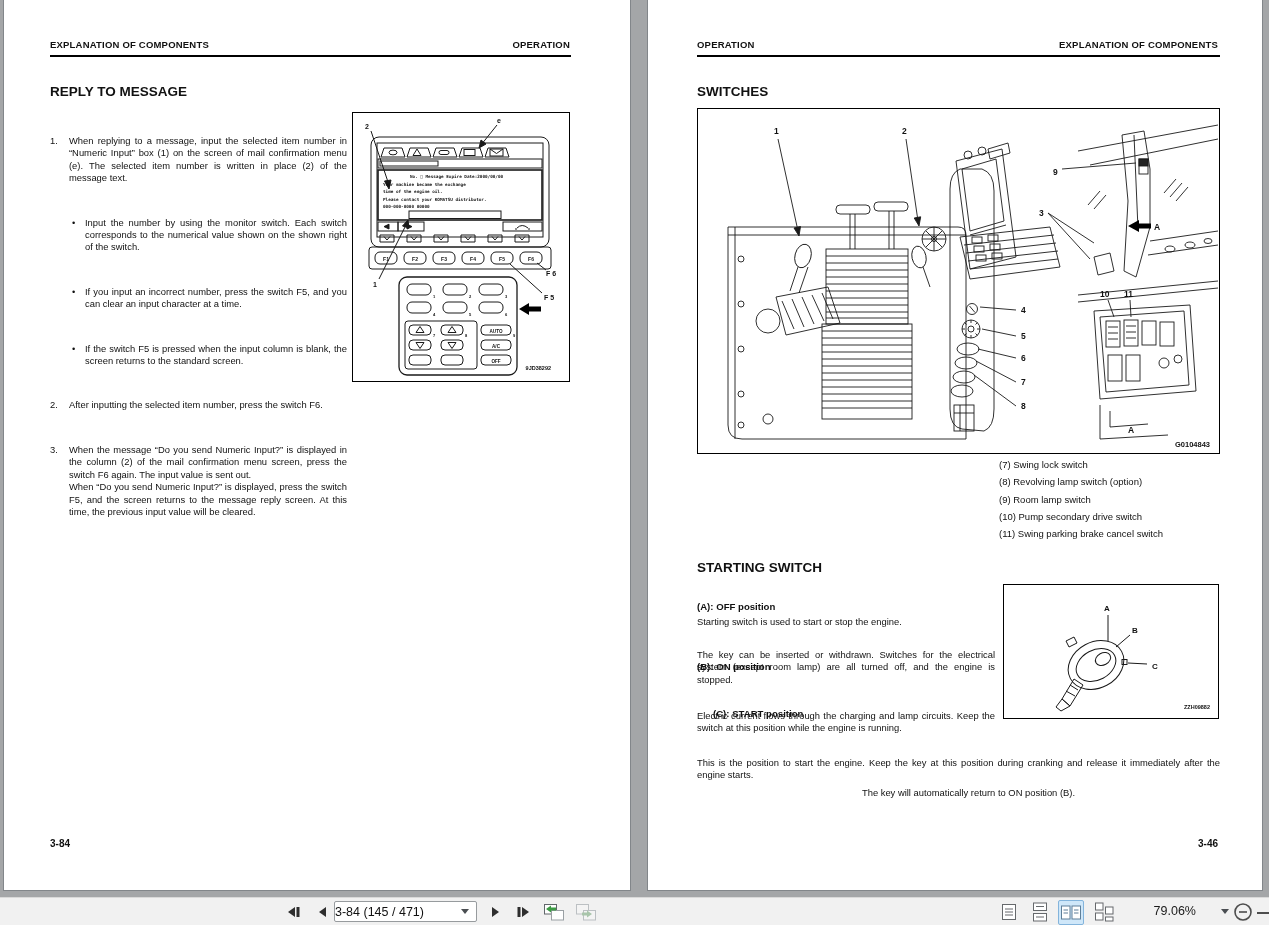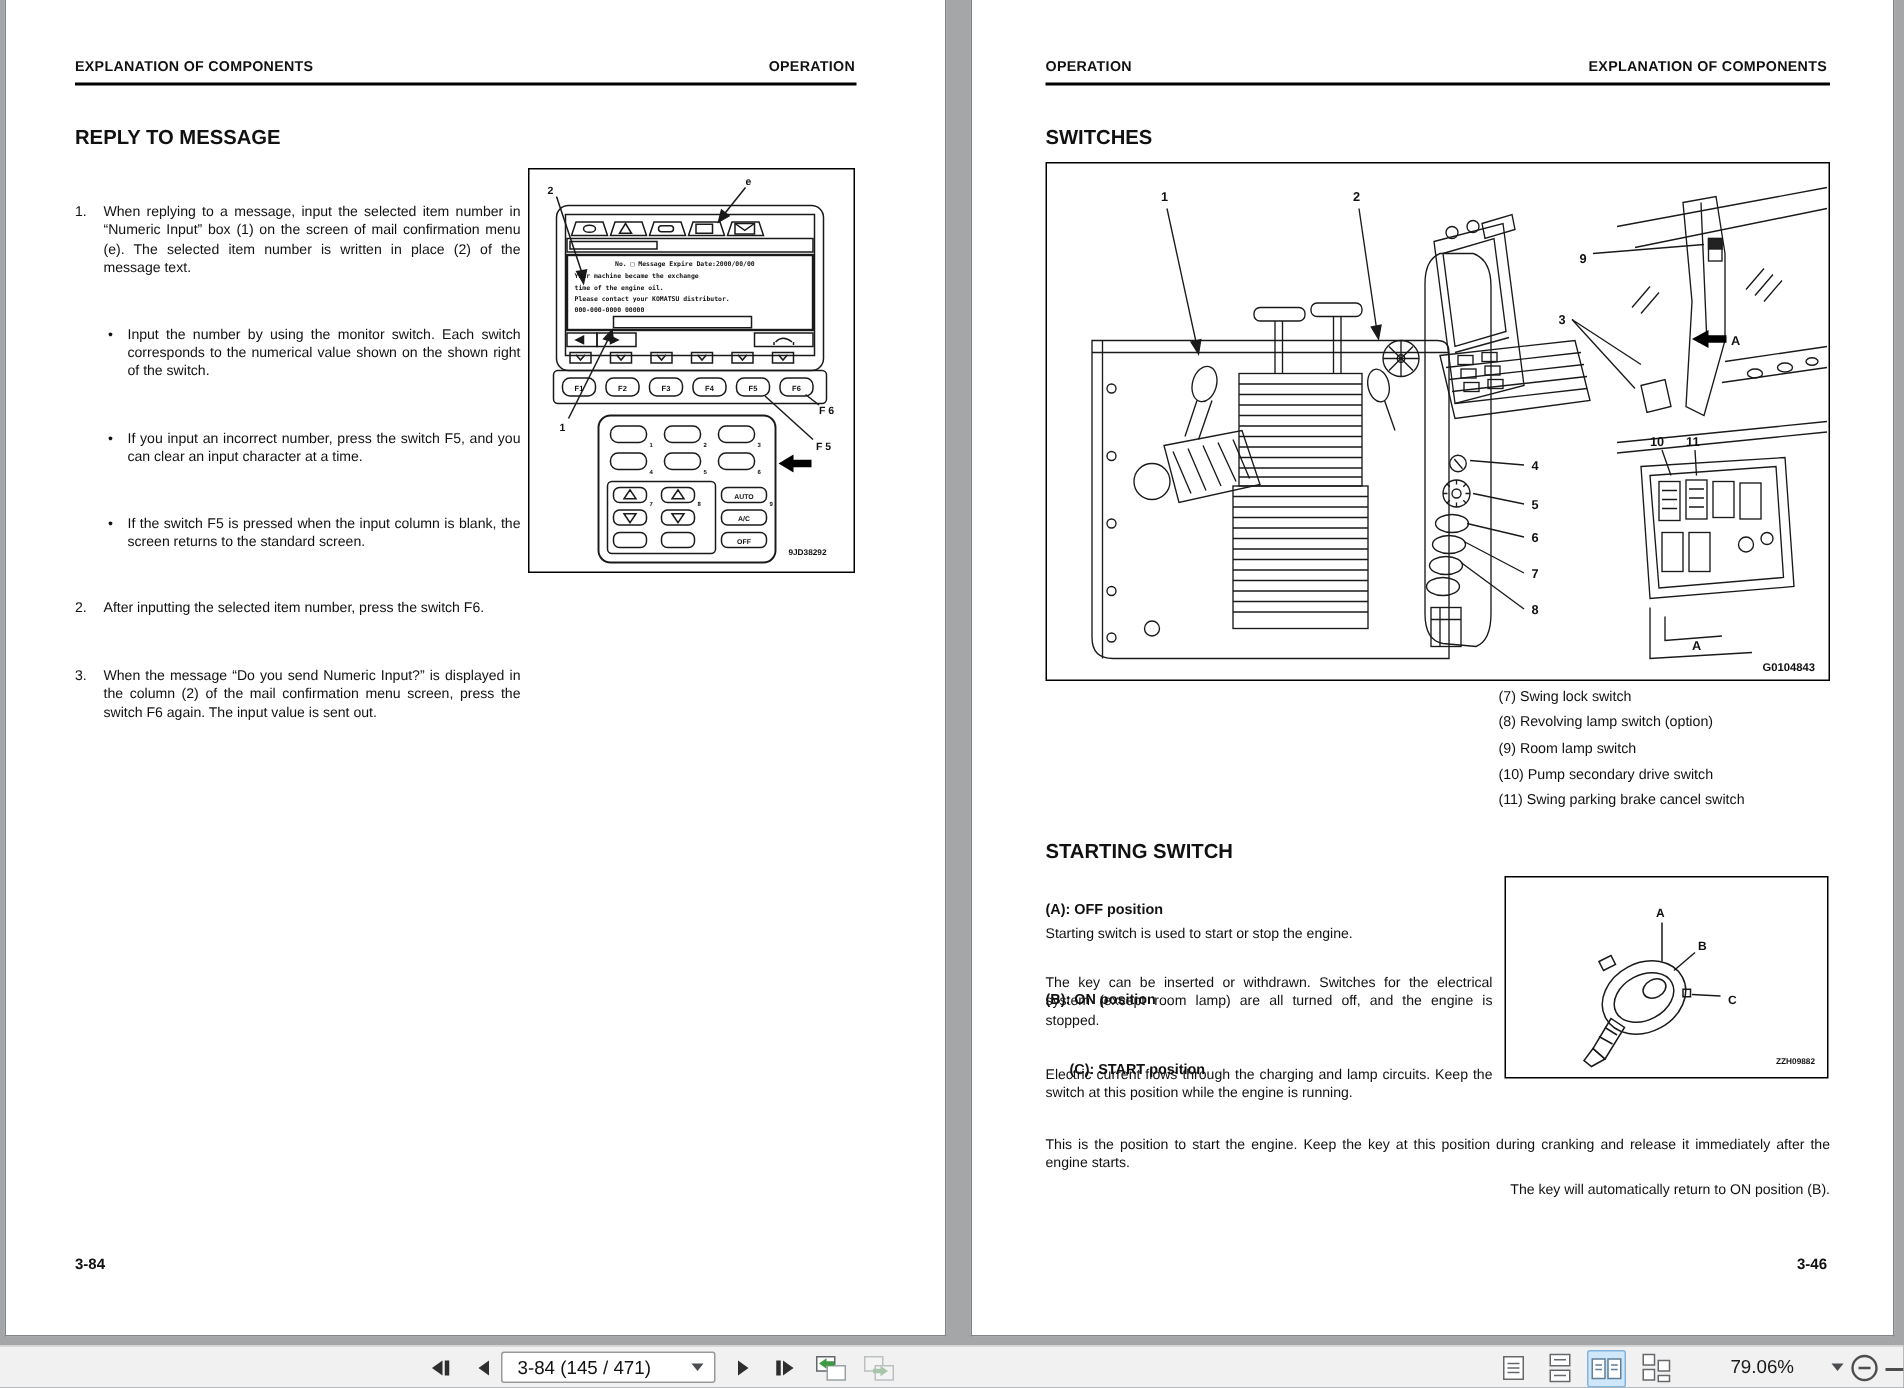--- a/index.html
+++ b/index.html
@@ -29,21 +29,21 @@
   .bullet .bmark{position:absolute;left:3px;top:0;font-size:9.4px;}
   .p2{margin-top:0;}
   
   .abs{position:absolute;}
   .subhead{font-size:9.6px;font-weight:bold;}
   .switchlist div{font-size:9.5px;line-height:17.3px;white-space:nowrap;}
   
   #toolbar{position:absolute;left:0;top:897px;width:1269px;height:28px;background:#f1f1f1;border-top:1px solid #d9d9d9;box-sizing:border-box;}
   .tbtn{position:absolute;top:3px;width:24px;height:22px;display:flex;align-items:center;justify-content:center;}
   #page-combo{position:absolute;left:334px;top:3px;width:143px;height:21px;background:#fff;border:1px solid #979b9e;border-radius:2px;box-sizing:border-box;display:flex;align-items:center;font-size:12.5px;}
-  #page-combo .val{padding-left:10px;flex:1;white-space:nowrap;}
+  #page-combo .val{flex:1;white-space:nowrap;}
   .caret{width:0;height:0;border-left:4px solid transparent;border-right:4px solid transparent;border-top:5px solid #4a4e52;}
   #page-combo .caret{margin-right:7px;}
   #zoom-percent{position:absolute;left:1140px;top:6px;width:56px;text-align:right;font-size:12.5px;color:#1a1a1a;}
   #zoom-caret{position:absolute;left:1221px;top:11px;}
   #layout-selected{position:absolute;left:1058px;top:2px;width:26px;height:25px;background:#cfe7f9;border:1px solid #83b4dc;border-radius:2px;box-sizing:border-box;}
   #zoom-slider-stub{position:absolute;left:1257px;top:912px;width:12px;height:2px;background:#4d4d4d;}
   
   svg text{fill:#111;}
 </style>
 </head>
@@ -75,20 +75,21 @@
         <div class="body-txt">If the switch F5 is pressed when the input column is blank, the screen returns to the standard screen.</div>
       </div>
     </div>
     <div class="step">
       <span class="num">2.</span>
       <div class="body-txt">After inputting the selected item number, press the switch F6.</div>
     </div>
     <div class="step">
       <span class="num">3.</span>
       <div class="body-txt">When the message “Do you send Numeric Input?” is displayed in the column (2) of the mail confirmation menu screen, press the switch F6 again. The input value is sent out.</div>
+      <div class="body-txt p2">When “Do you send Numeric Input?” is displayed, press the switch F5, and the screen returns to the message reply screen. At this time, the previous input value will be cleared.</div>
     </div>
   </div>
 
   <div class="figbox" style="left:348px;top:112px;width:218px;height:270px;">
     <svg viewBox="0 0 216 268" width="216" height="268">
       <g fill="none" stroke="#1a1a1a" stroke-width="1">
         <rect x="18" y="24" width="178" height="110" rx="8"></rect>
         <rect x="24" y="30" width="166" height="94"></rect>
 
         <path d="M28,44 l3,-9 h18 l3,9 z M54,44 l3,-9 h18 l3,9 z M80,44 l3,-9 h18 l3,9 z M106,44 l3,-9 h18 l3,9 z M132,44 l3,-9 h18 l3,9 z"></path>
@@ -339,21 +340,21 @@
   </div>
 
   <div class="sect-title abs" style="left:49px;top:560px;">STARTING SWITCH</div>
   <div class="abs body-txt" style="left:49px;top:584px;width:300px;">Starting switch is used to start or stop the engine.</div>
   <div class="abs subhead" style="left:49px;top:601px;">(A): OFF position</div>
   <div class="abs body-txt" style="left:49px;top:617px;width:298px;">The key can be inserted or withdrawn. Switches for the electrical system (except room lamp) are all turned off, and the engine is stopped.</div>
   <div class="abs subhead" style="left:49px;top:661px;">(B): ON position</div>
   <div class="abs body-txt" style="left:49px;top:678px;width:298px;">Electric current flows through the charging and lamp circuits. Keep the switch at this position while the engine is running.</div>
   <div class="abs subhead" style="left:65px;top:708px;">(C): START position</div>
   <div class="abs body-txt" style="left:49px;top:725px;width:523px;">This is the position to start the engine. Keep the key at this position during cranking and release it immediately after the engine starts.</div>
-  <div class="abs body-txt" style="left:49px;top:755px;width:523px;text-align:right;">The key will automatically return to ON position (B).</div>
+  <div class="abs body-txt" style="left:59px;top:755px;width:523px;text-align:center;">The key will automatically return to ON position (B).</div>
 
   <div class="figbox" style="left:355px;top:584px;width:216px;height:135px;">
     <svg viewBox="0 0 214 133" width="214" height="133">
       <g fill="none" stroke="#1a1a1a" stroke-width="1">
         <ellipse cx="92" cy="80" rx="29" ry="23" transform="rotate(-28 92 80)"></ellipse>
         <ellipse cx="92" cy="80" rx="21" ry="15" transform="rotate(-28 92 80)"></ellipse>
         <ellipse cx="99" cy="74" rx="8" ry="6" transform="rotate(-28 99 74)"></ellipse>
         <polygon points="70,94 58,114 66,121 79,100"></polygon>
         <polygon points="58,114 52,122 57,126 66,121"></polygon>
         <path d="M66,100 L74,105 M62,106 L71,111"></path>

